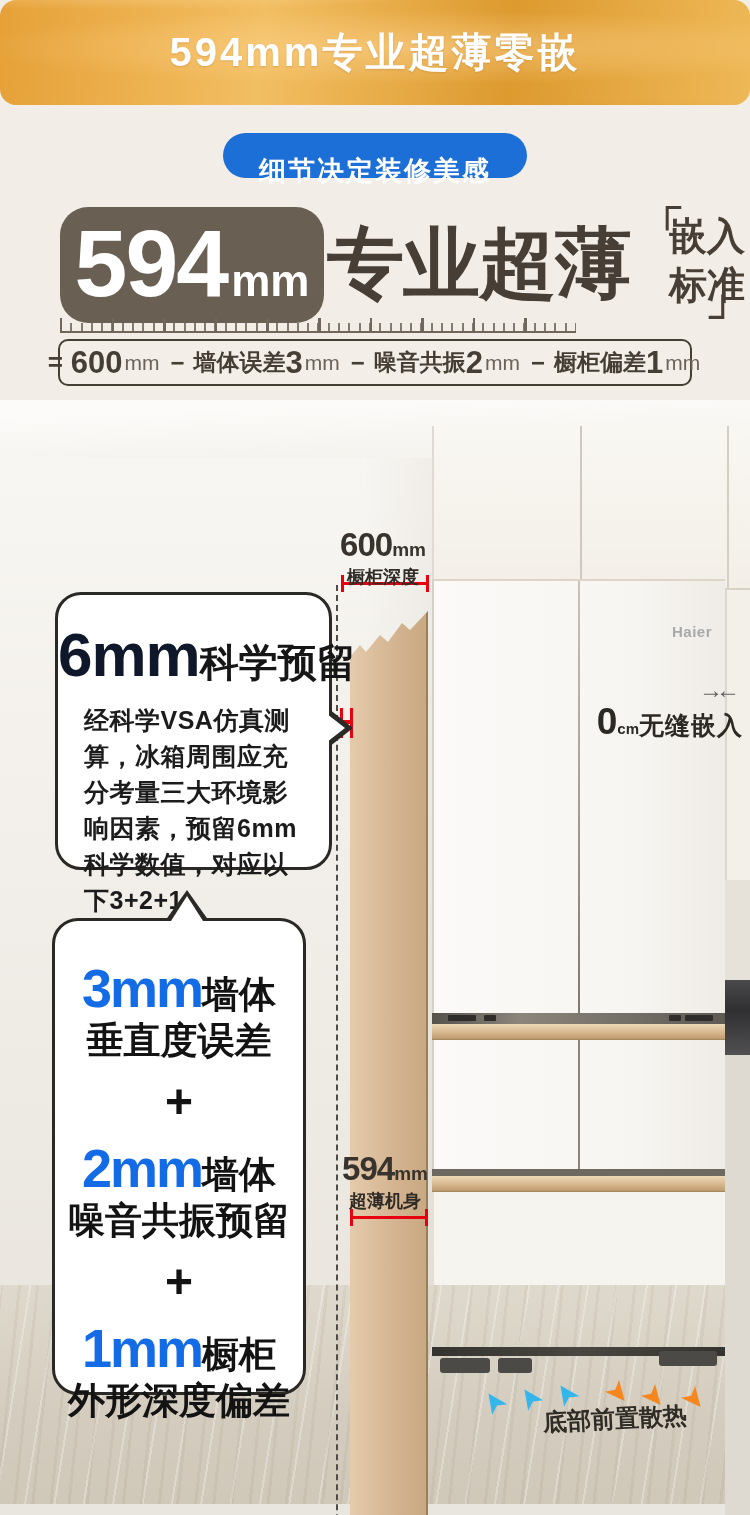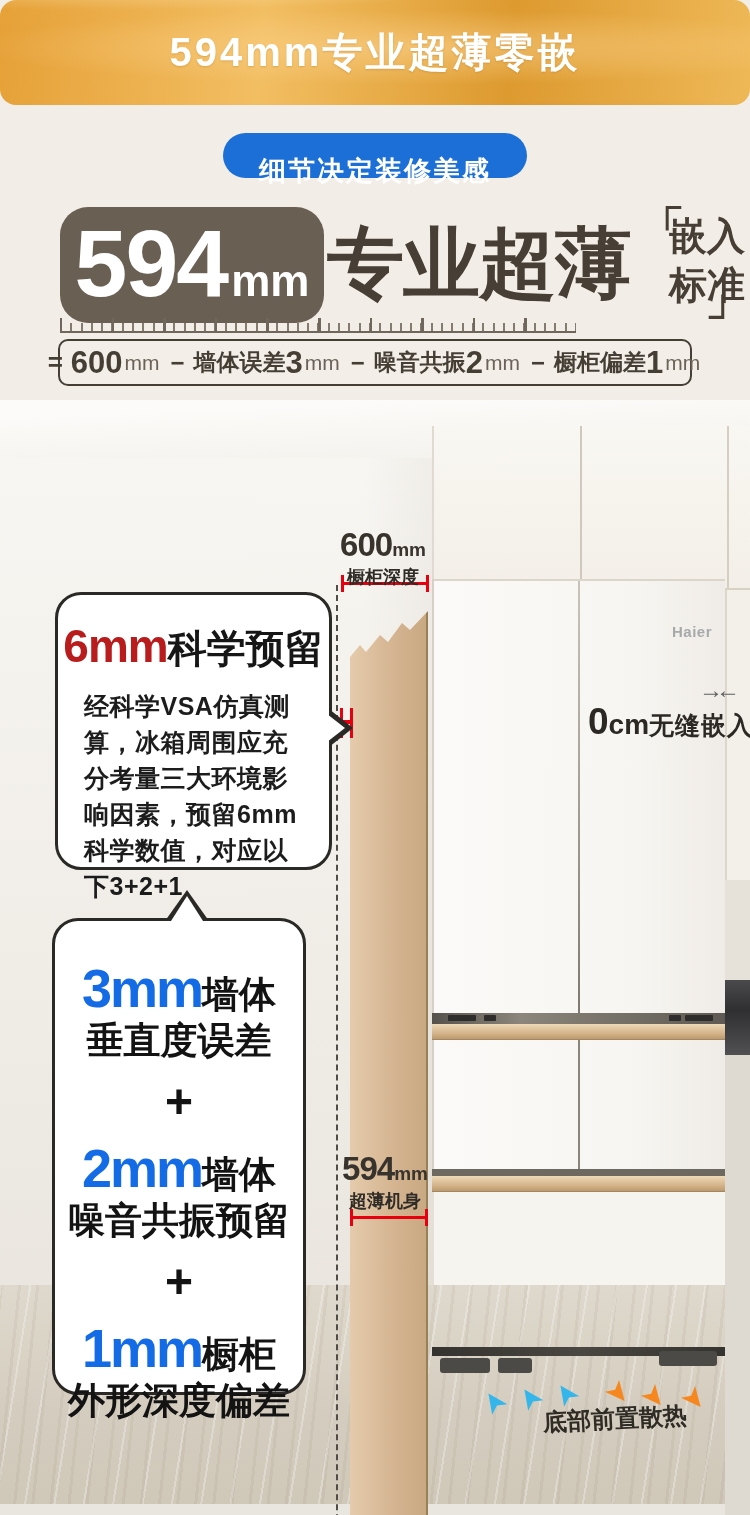--- a/index.html
+++ b/index.html
@@ -110,40 +110,40 @@
   .dim-label .u { font-size:19px; font-weight:600; }
   .dim-label .t { font-size:18px; font-weight:700; color:#2f2b26; margin-top:1px; }
   .lbl-600 { left:330px; top:126px; width:106px; }
   .lbl-594 { left:330px; top:750px; width:110px; }
 
   
   .embed { position:absolute; left:588px; top:280px; width:155px; text-align:right; z-index:6; white-space:nowrap; }
   .embed .arrows { font-size:24px; font-weight:700; color:#5f5f5f; letter-spacing:-7px; padding-right:10px; line-height:20px; }
   .embed .txt { margin-top:1px; color:#2c2925; }
   .embed .v { font-size:37px; font-weight:800; }
-  .embed .u { font-size:28px; font-weight:700; }
+  .embed .u { font-size:15px; font-weight:700; }
   .embed .t { font-size:25px; font-weight:800; letter-spacing:1px; }
 
   
   .heat { position:absolute; left:470px; top:972px; width:270px; height:50px; z-index:6; }
   .heat i { position:absolute; font-style:normal; font-size:29px; line-height:1; }
   .heat .in { color:#35b6ea; transform:rotate(-125deg); }
   .heat .out { color:#f6871f; transform:rotate(50deg); }
   .a1{left:12px;top:16px;} .a2{left:48px;top:12px;} .a3{left:84px;top:8px;}
   .a4{left:136px;top:6px;} .a5{left:172px;top:10px;} .a6{left:212px;top:12px;}
   .heat-label { position:absolute; left:543px; top:1003px; font-size:24px; font-weight:800; color:#2f2b25; z-index:6; transform:rotate(-3deg); white-space:nowrap; }
 
   
   .bubble { position:absolute; background:#fff; border:3px solid #2b2926; border-radius:26px; z-index:7; }
   .bubble1 { left:55px; top:192px; width:277px; height:278px; }
   .tail-r { position:absolute; right:-24px; top:114px; width:24px; height:38px; }
   .tail-r::before { content:""; position:absolute; left:0; top:0; border-style:solid; border-width:19px 0 19px 24px; border-color:rgba(0,0,0,0) rgba(0,0,0,0) rgba(0,0,0,0) #2b2926; }
   .tail-r::after { content:""; position:absolute; left:-2px; top:5px; border-style:solid; border-width:14px 0 14px 18px; border-color:rgba(0,0,0,0) rgba(0,0,0,0) rgba(0,0,0,0) #fff; }
   .b1-title { text-align:center; margin-top:24px; white-space:nowrap; }
-  .b1-title .v { font-size:46px; font-weight:800; color:#b91c1c; letter-spacing:-1px; }
+  .b1-title .v { font-size:62px; font-weight:800; color:#0f172a; letter-spacing:-1px; }
   .b1-title .t { font-size:39px; font-weight:800; color:#161616; }
   .b1-body { margin:12px 24px 0 26px; font-size:25px; font-weight:600; color:#1c1c1c; line-height:1.44; letter-spacing:.5px; }
   .bubble2 { left:52px; top:518px; width:254px; height:477px; }
   .tail-t { position:absolute; top:-31px; left:110px; width:44px; height:31px; }
   .tail-t::before { content:""; position:absolute; left:0; top:0; border-style:solid; border-width:0 22px 31px 22px; border-color:rgba(0,0,0,0) rgba(0,0,0,0) #2b2926 rgba(0,0,0,0); }
   .tail-t::after { content:""; position:absolute; left:6px; top:6px; border-style:solid; border-width:0 16px 25px 16px; border-color:rgba(0,0,0,0) rgba(0,0,0,0) #fff rgba(0,0,0,0); }
   .b2-list { margin-top:36px; text-align:center; }
   .b2-item .line1 { white-space:nowrap; }
   .b2-item .v { font-size:54px; font-weight:800; color:#146be6; letter-spacing:-2px; }
   .b2-item .l { font-size:37px; font-weight:800; color:#131313; }

